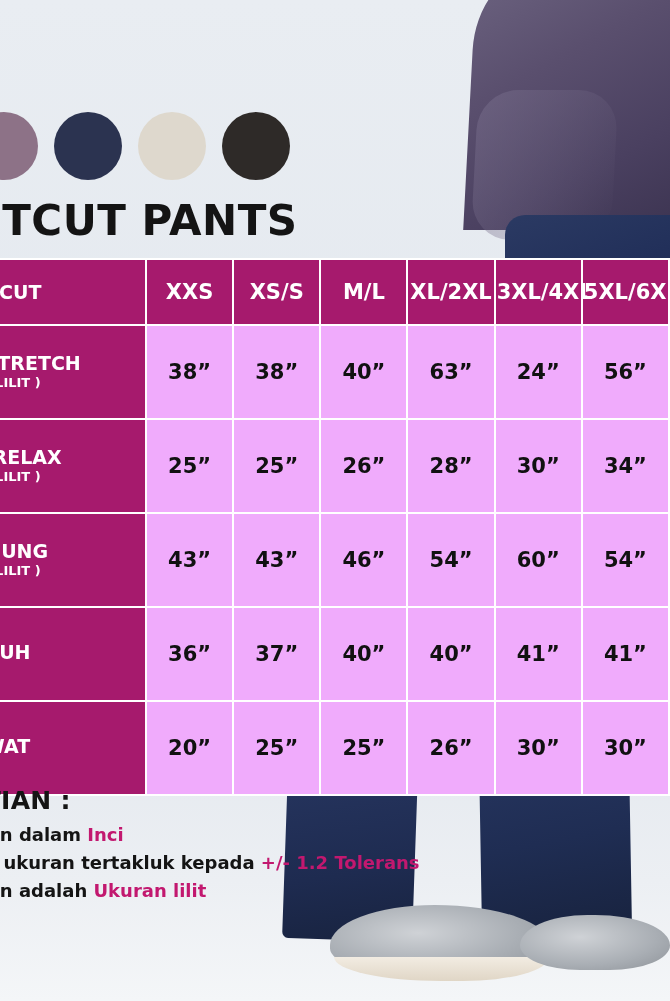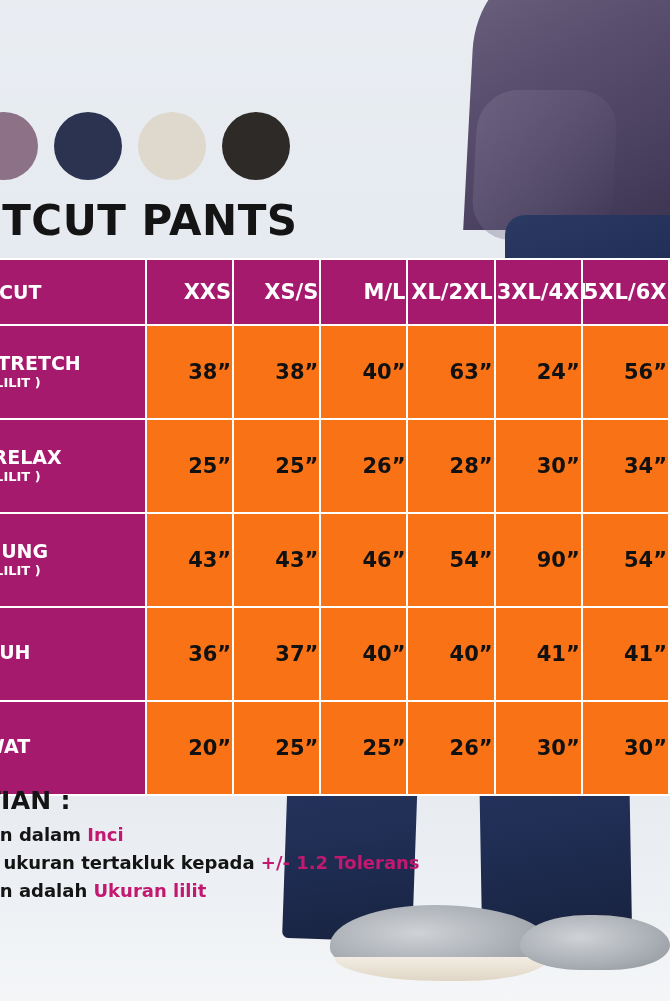--- a/index.html
+++ b/index.html
@@ -133,21 +133,21 @@
   }
   table.size-table {
     border-collapse: collapse;
     width: 714px;
     table-layout: fixed;
     background: #ffffff;
   }
   table.size-table th,
   table.size-table td {
     border: 2px solid #ffffff;
-    text-align: right;
+    text-align: center;
     vertical-align: middle;
   }
   .hdr-label {
     background: #a61a6d;
     color: #ffffff;
     font-size: 19px;
     font-weight: bold;
     text-align: left !important;
     padding-left: 12px;
     height: 62px;
@@ -174,21 +174,21 @@
     line-height: 1.05;
   }
   .row-label .rl-sub {
     display: block;
     font-size: 13px;
     font-weight: bold;
     line-height: 1.1;
     margin-top: 2px;
   }
   .cell-val {
-    background: #f97316;
+    background: #f0abfc;
     color: #111111;
     font-size: 21px;
     font-weight: bold;
     height: 90px;
   }
 
   
   .notes {
     position: absolute;
     left: -34px; top: 786px;
@@ -275,21 +275,21 @@
         </tr>
         <tr>
           <td class="row-label">
             <span class="rl-main">GGUNG</span>
             <span class="rl-sub">UR LILIT )</span>
           </td>
           <td class="cell-val">43”</td>
           <td class="cell-val">43”</td>
           <td class="cell-val">46”</td>
           <td class="cell-val">54”</td>
-          <td class="cell-val">90”</td>
+          <td class="cell-val">60”</td>
           <td class="cell-val">54”</td>
         </tr>
         <tr>
           <td class="row-label">
             <span class="rl-main">ABUH</span>
             <span class="rl-sub"></span>
           </td>
           <td class="cell-val">36”</td>
           <td class="cell-val">37”</td>
           <td class="cell-val">40”</td>

